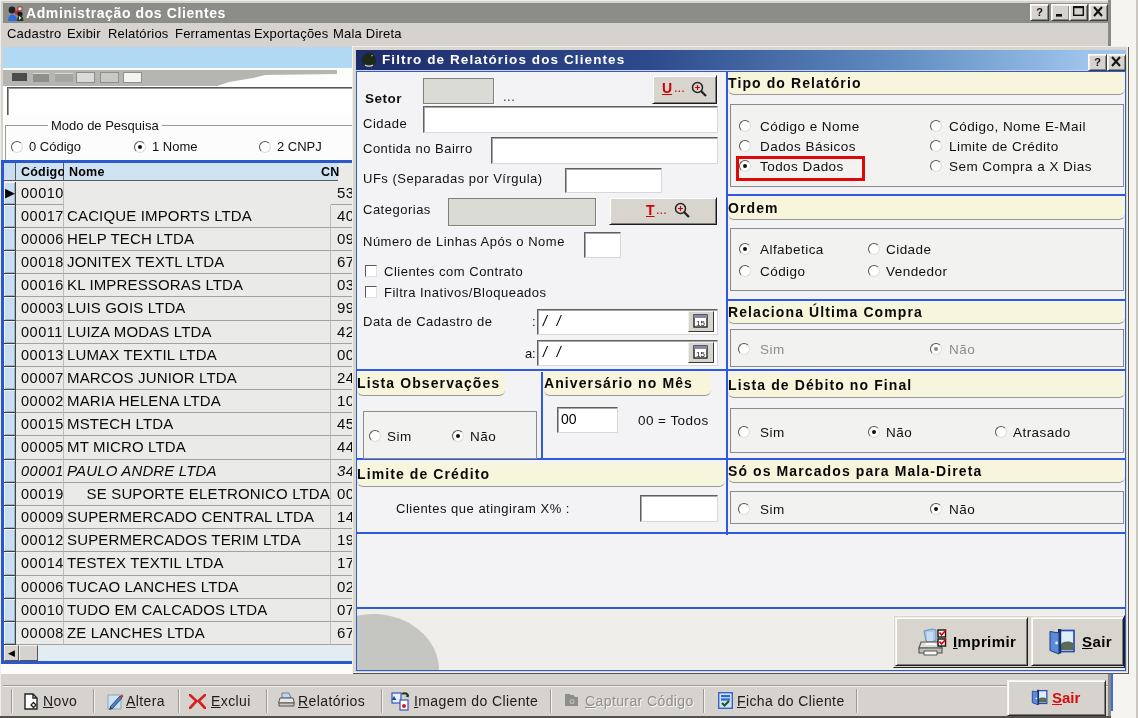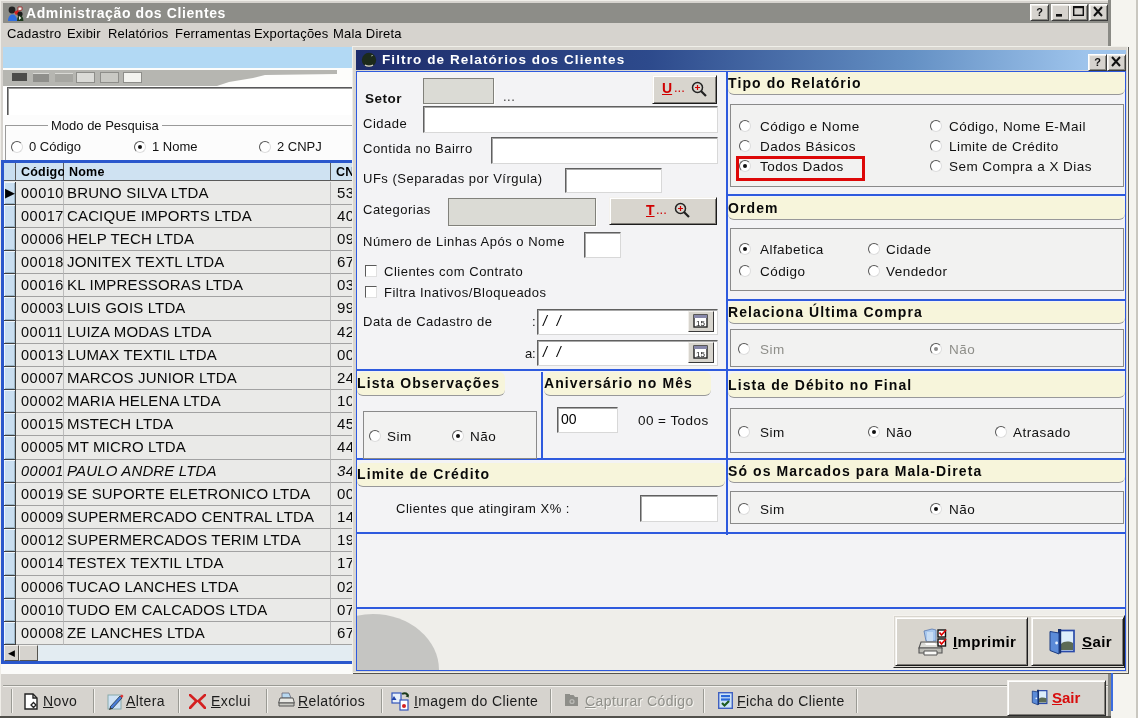--- a/index.html
+++ b/index.html
@@ -125,27 +125,26 @@
     <div class="radio sel" style="left:131px;top:26px;"></div>
       <span class="abs" style="left:149px;top:24px;">1 Nome</span>
     <div class="radio" style="left:256px;top:26px;"></div>
       <span class="abs" style="left:274px;top:24px;">2 CNPJ</span>
   </div>
   <div id="tbl" class="abs">
     <div id="tblin" class="abs">
       <div class="hdr" style="left:0;width:12px;background:#c9def0;"></div>
       <div class="hdr" style="left:12px;width:48px;padding-left:5px;">Código</div>
       <div class="hdr" style="left:60px;width:267px;padding-left:5px;">Nome</div>
-      <div class="hdr" style="left:327px;width:22px;padding-left:5px;border-right:none;">CN</div>
+      <div class="hdr" style="left:312px;width:22px;padding-left:5px;border-right:none;">CN</div>
       <div class="row" style="left:0;top:18.50px;width:349px;">
           <div class="gut">
             <span style="position:absolute;left:1px;top:3px;font-size:13px;color:#000;">▶</span>
           </div>
           <div class="c1">00010</div>
-          <div class="c2">BRUNO SILVA LTDA</div>
           <div class="c3">533</div>
         </div>
       <div class="row" style="left:0;top:41.68px;width:349px;">
           <div class="gut"></div>
           <div class="c1">00017</div>
           <div class="c2">CACIQUE IMPORTS LTDA</div>
           <div class="c3">403</div>
         </div>
       <div class="row" style="left:0;top:64.86px;width:349px;">
           <div class="gut"></div>
@@ -206,21 +205,21 @@
           <div class="c1">00005</div>
           <div class="c2">MT MICRO LTDA</div>
           <div class="c3">446</div>
         </div>
       <div class="row" style="left:0;top:296.66px;width:349px;font-style:italic;">
           <div class="gut"></div>
           <div class="c1">00001</div>
           <div class="c2">PAULO ANDRE LTDA</div>
           <div class="c3">343</div>
         </div>
-      <div class="row" style="left:0;top:319.84px;width:349px;">
+      <div class="row" style="left:0;top:319.84px;width:349px;text-align:right;">
           <div class="gut"></div>
           <div class="c1">00019</div>
           <div class="c2">SE SUPORTE ELETRONICO LTDA</div>
           <div class="c3">007</div>
         </div>
       <div class="row" style="left:0;top:343.02px;width:349px;">
           <div class="gut"></div>
           <div class="c1">00009</div>
           <div class="c2">SUPERMERCADO CENTRAL LTDA</div>
           <div class="c3">149</div>

